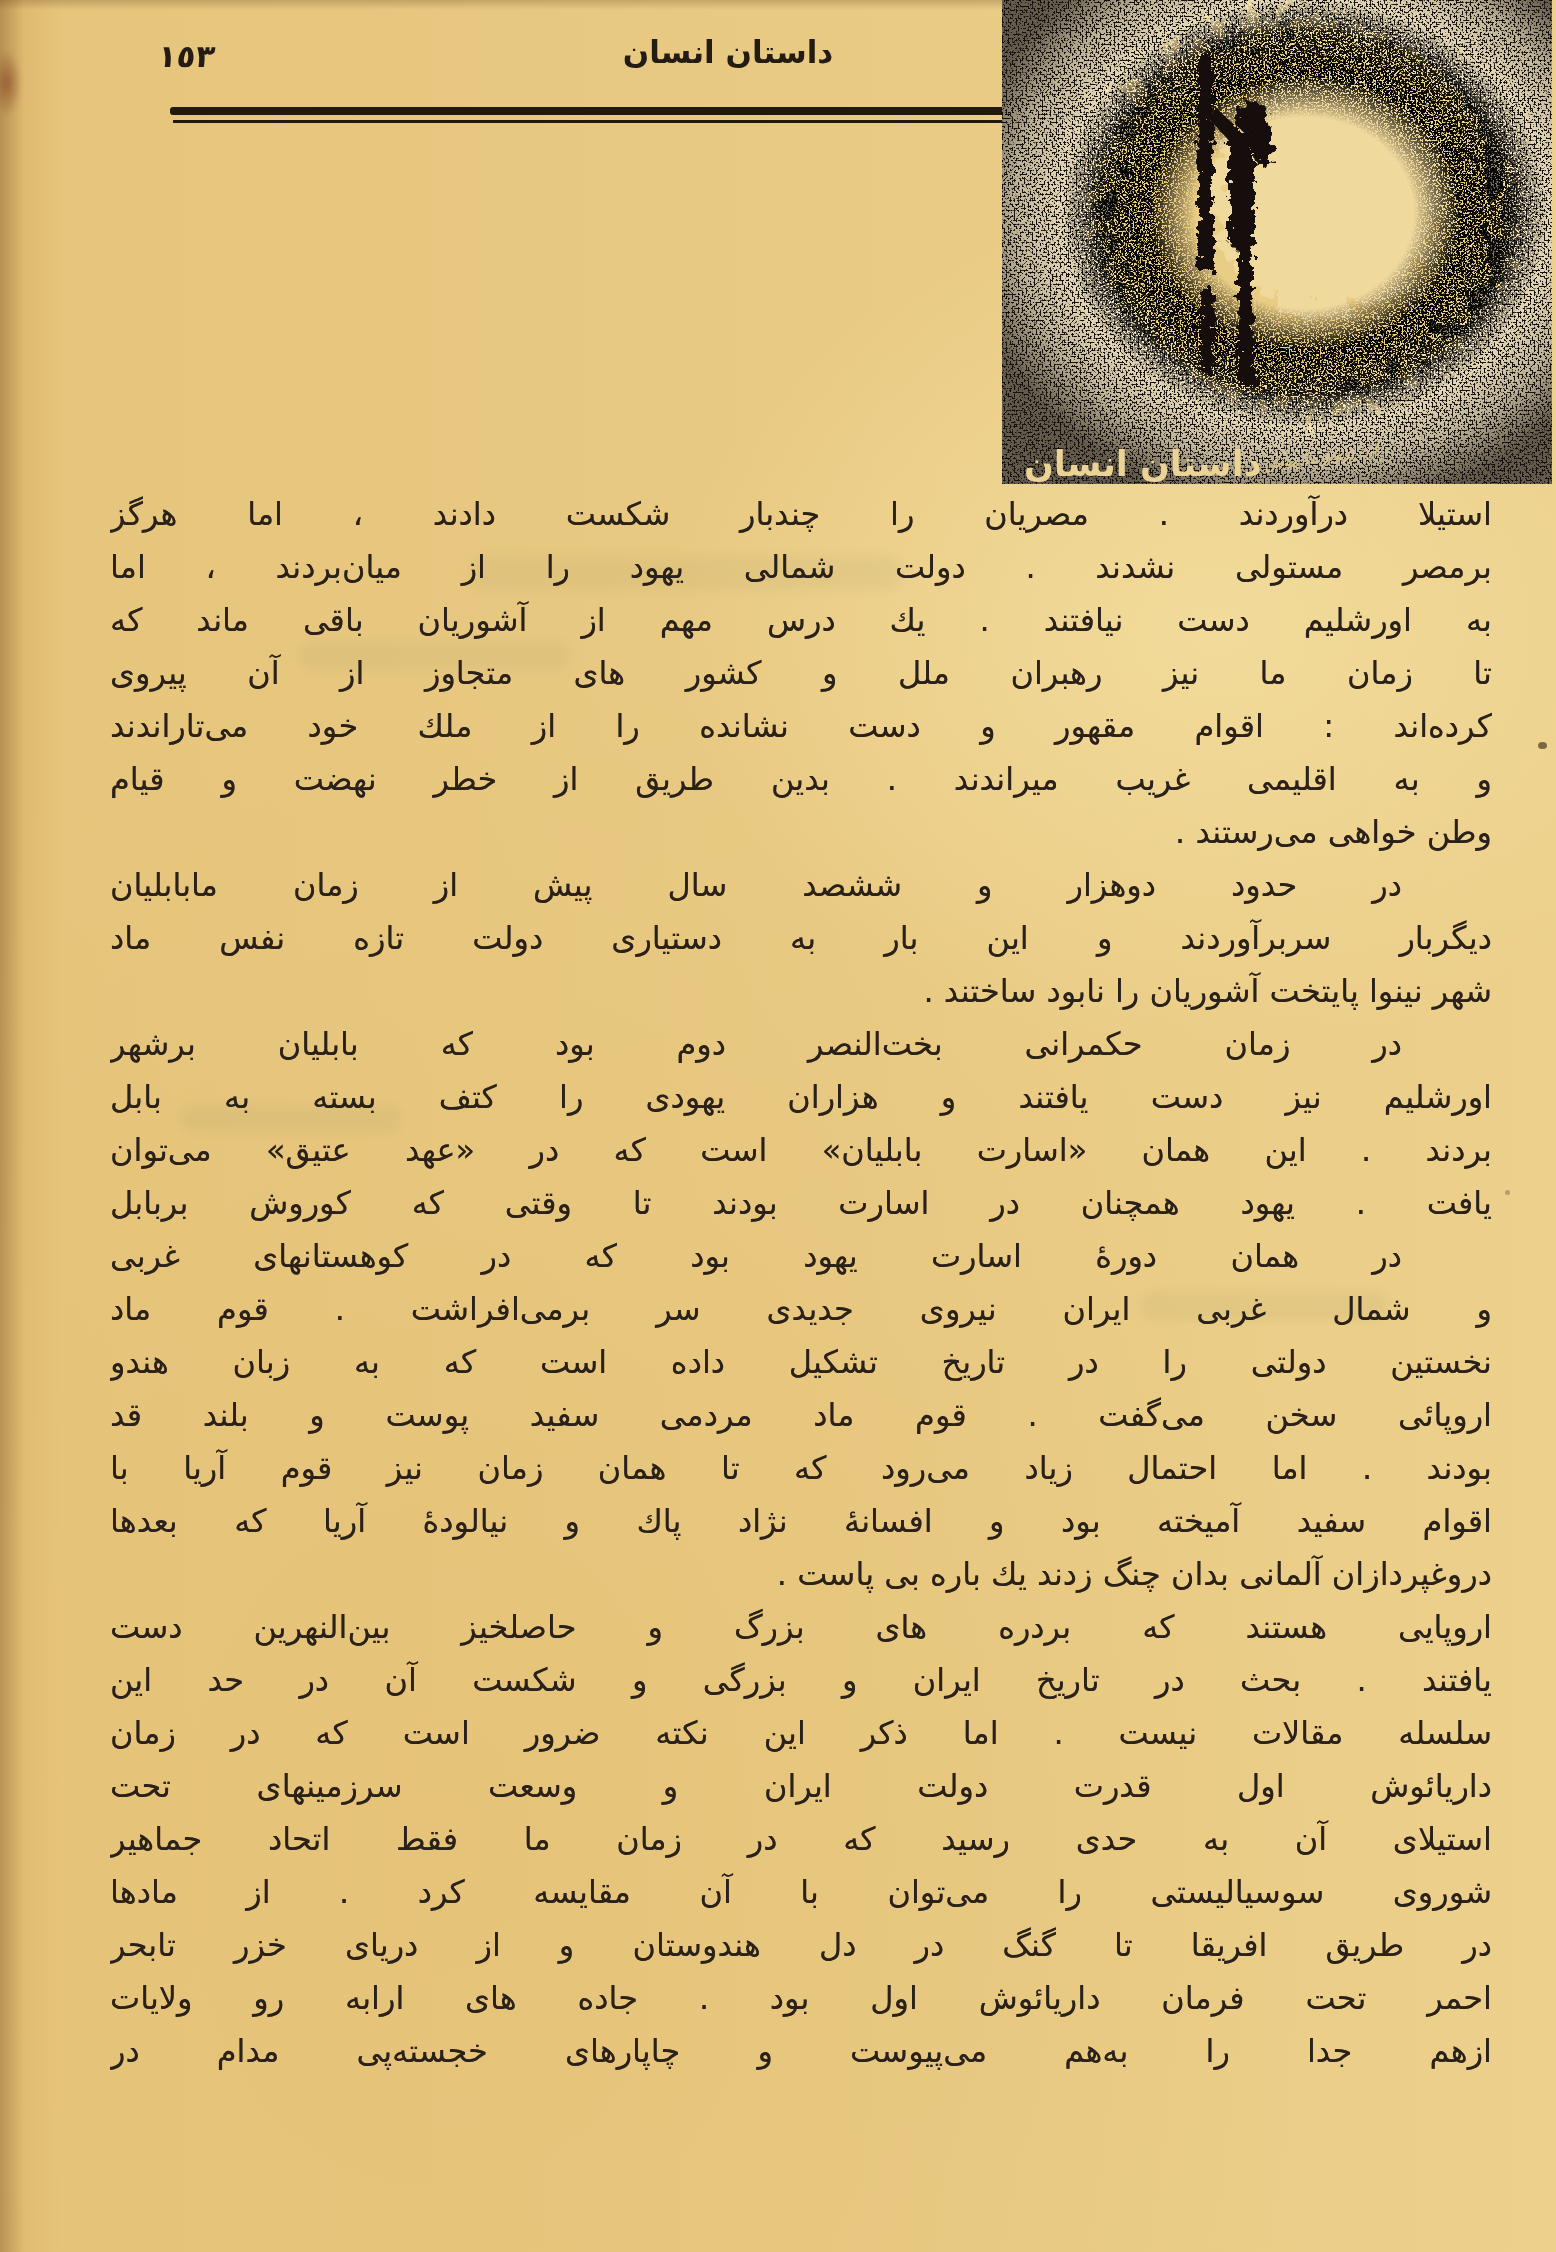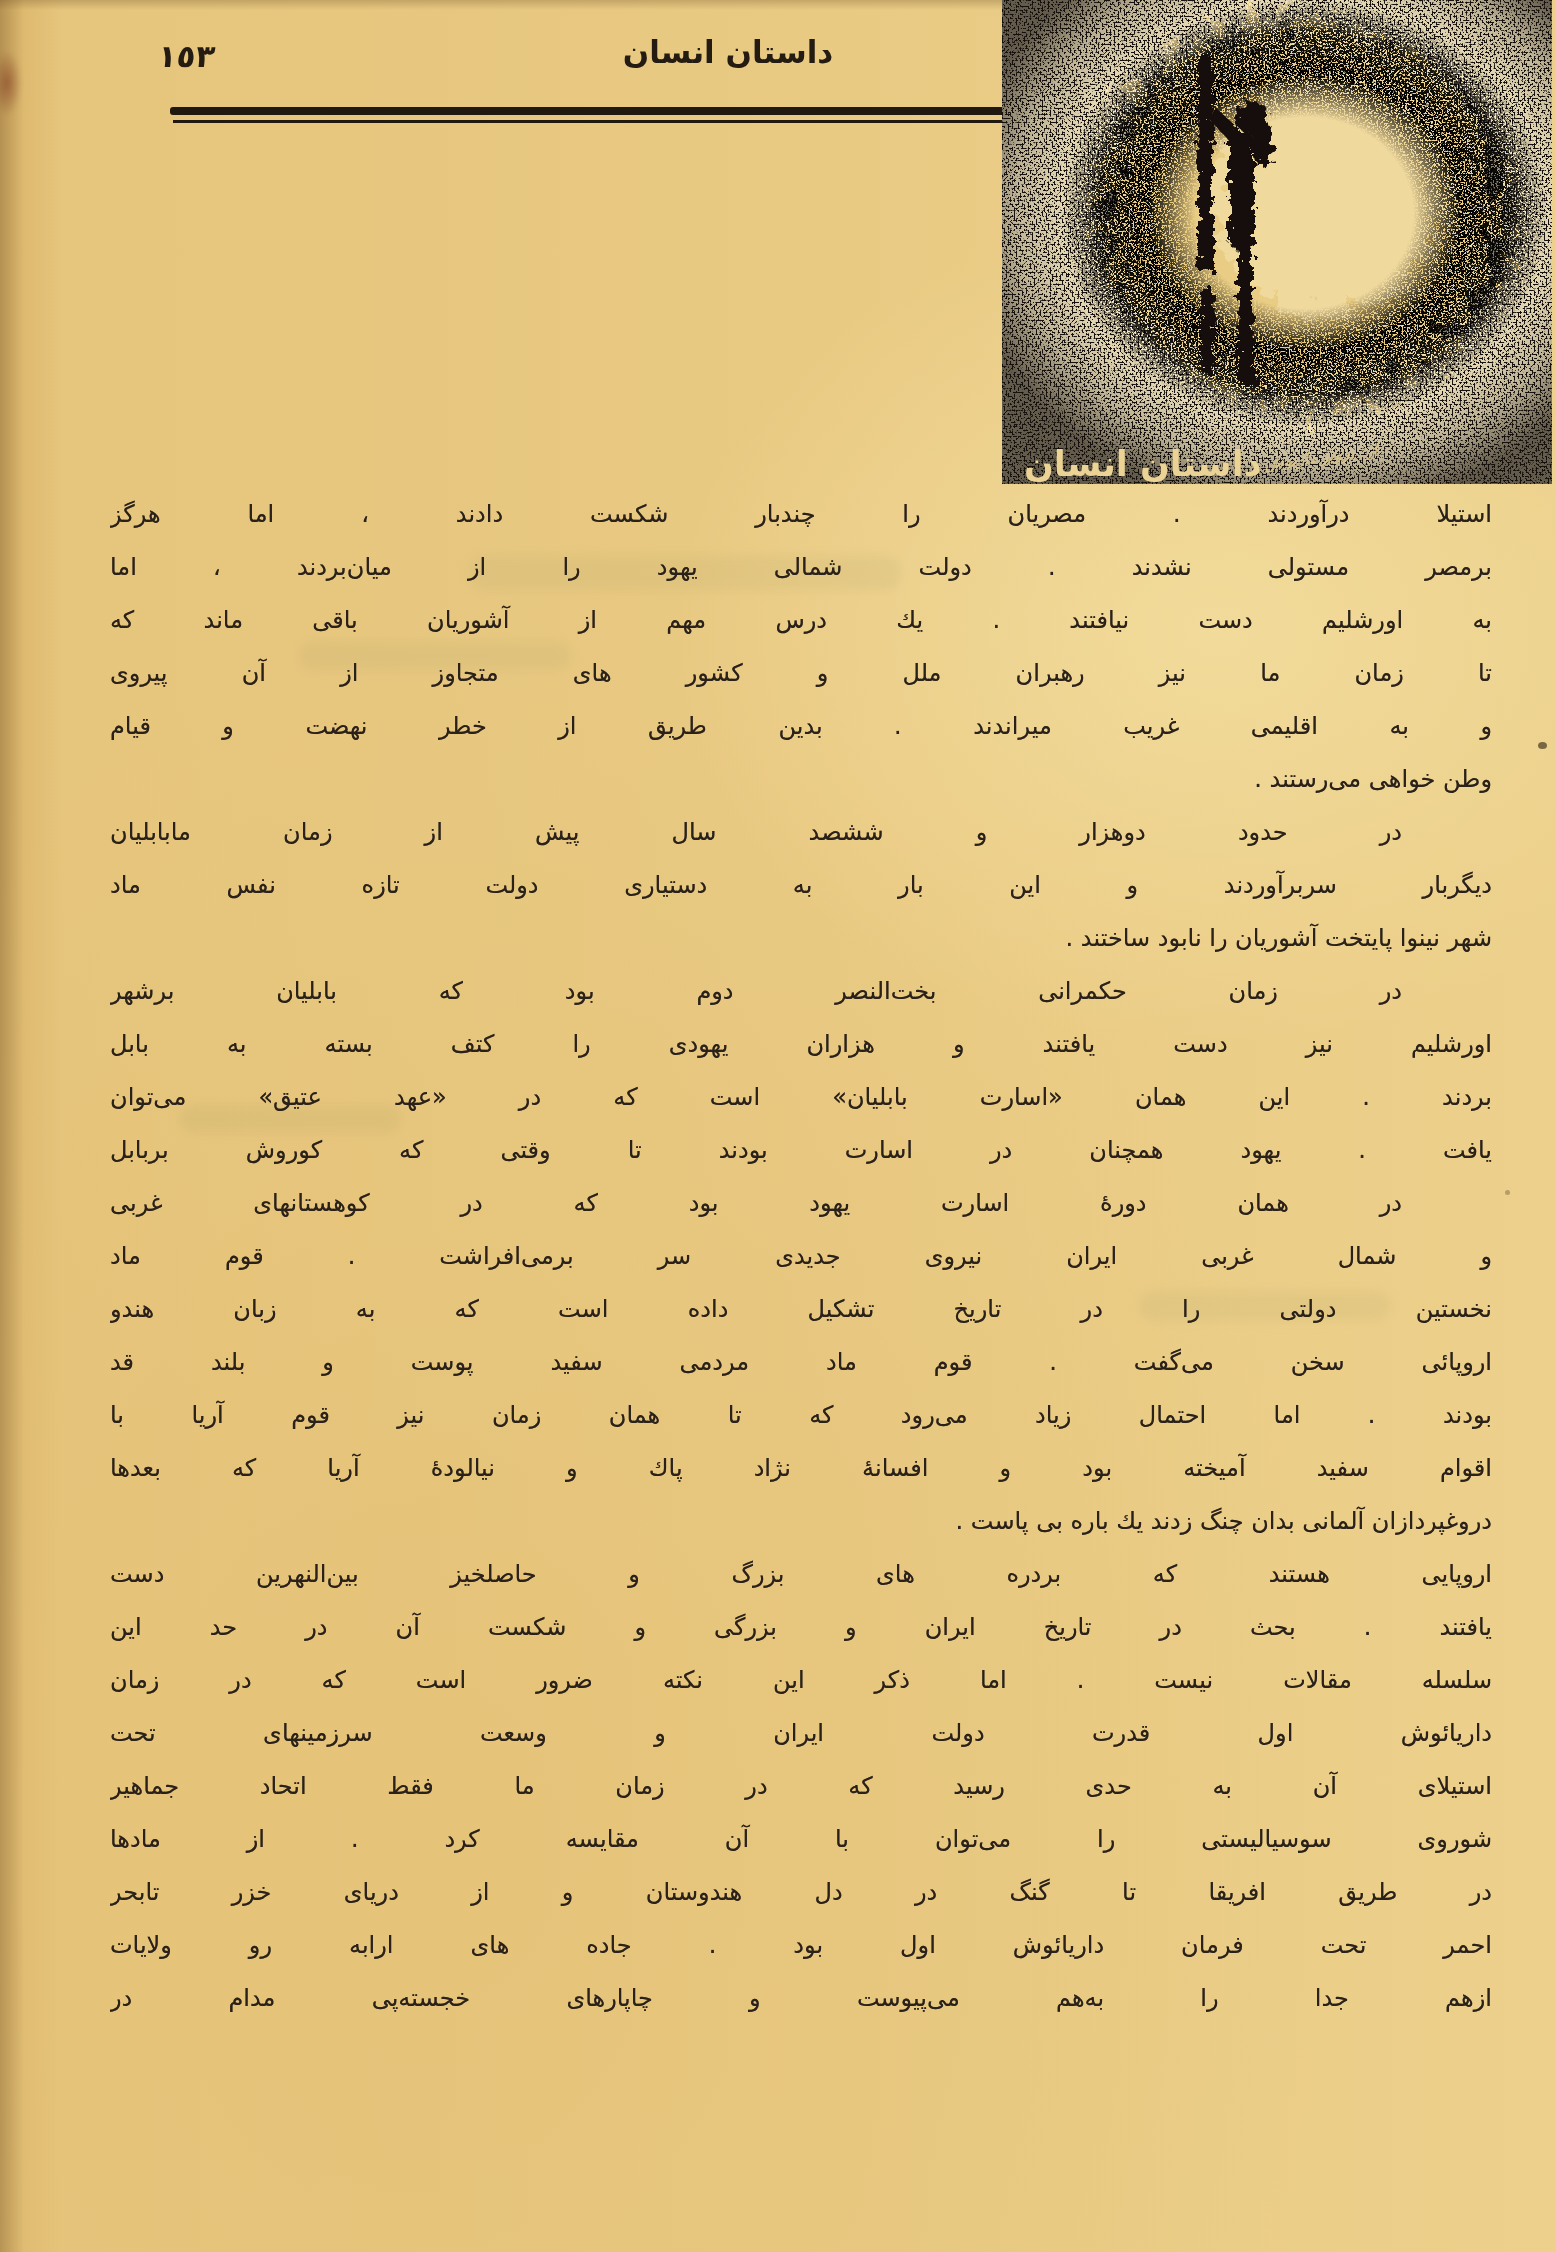--- a/index.html
+++ b/index.html
@@ -39,21 +39,21 @@
   .figure{position:absolute;left:1002px;top:0;width:550px;height:484px;}
   .figure svg{display:block;}
   .fig-title{position:absolute;left:22px;bottom:0px;font-size:35px;font-weight:bold;color:#ead395;
     direction:rtl;letter-spacing:0px;text-shadow:0 0 1px rgba(0,0,0,.4);}
   .fig-byline{position:absolute;left:262px;bottom:18px;font-size:16px;font-style:italic;color:#e0c98b;
     direction:rtl;transform:rotate(-7deg);opacity:.9;}
 
   
   .body{position:absolute;left:110px;top:488px;width:1382px;}
   .bline{
-    direction:rtl;font-size:24px;line-height:53px;height:53px;color:#2a211a;
+    direction:rtl;font-size:32px;line-height:53px;height:53px;color:#2a211a;
     text-align:justify;text-align-last:justify;overflow:hidden;
     text-shadow:0 0 .5px rgba(42,33,26,.55);
   }
   .bline.end{text-align:left;text-align-last:right;}
   .bline.ind{padding-right:90px;}
 </style>
 </head>
 <body>
 
 <div class="page">
@@ -141,20 +141,21 @@
     </svg>
     <div class="fig-title">داستان انسان</div>
     <div class="fig-byline">از: پرویز داریوش</div>
   </div>
 
   <div class="body">
       <div class="bline">استیلا درآوردند . مصریان را چندبار شکست دادند ، اما هرگز</div>
       <div class="bline">برمصر مستولی نشدند . دولت شمالی یهود را از میان‌بردند ، اما</div>
       <div class="bline">به اورشلیم دست نیافتند . یك درس مهم از آشوریان باقی ماند که</div>
       <div class="bline">تا زمان ما نیز رهبران ملل و کشور های متجاوز از آن پیروی</div>
+      <div class="bline">کرده‌اند : اقوام مقهور و دست نشانده را از ملك خود می‌تاراندند</div>
       <div class="bline">و به اقلیمی غریب میراندند . بدین طریق از خطر نهضت و قیام</div>
       <div class="bline end">وطن خواهی می‌رستند .</div>
       <div class="bline ind">در حدود دوهزار و ششصد سال پیش از زمان مابابلیان</div>
       <div class="bline">دیگربار سربرآوردند و این بار به دستیاری دولت تازه نفس ماد</div>
       <div class="bline end">شهر نینوا پایتخت آشوریان را نابود ساختند .</div>
       <div class="bline ind">در زمان حکمرانی بخت‌النصر دوم بود که بابلیان برشهر</div>
       <div class="bline">اورشلیم نیز دست یافتند و هزاران یهودی را کتف بسته به بابل</div>
       <div class="bline">بردند . این همان «اسارت بابلیان» است که در «عهد عتیق» می‌توان</div>
       <div class="bline">یافت . یهود همچنان در اسارت بودند تا وقتی که کوروش بربابل</div>
       <div class="bline ind">در همان دورهٔ اسارت یهود بود که در کوهستانهای غربی</div>

